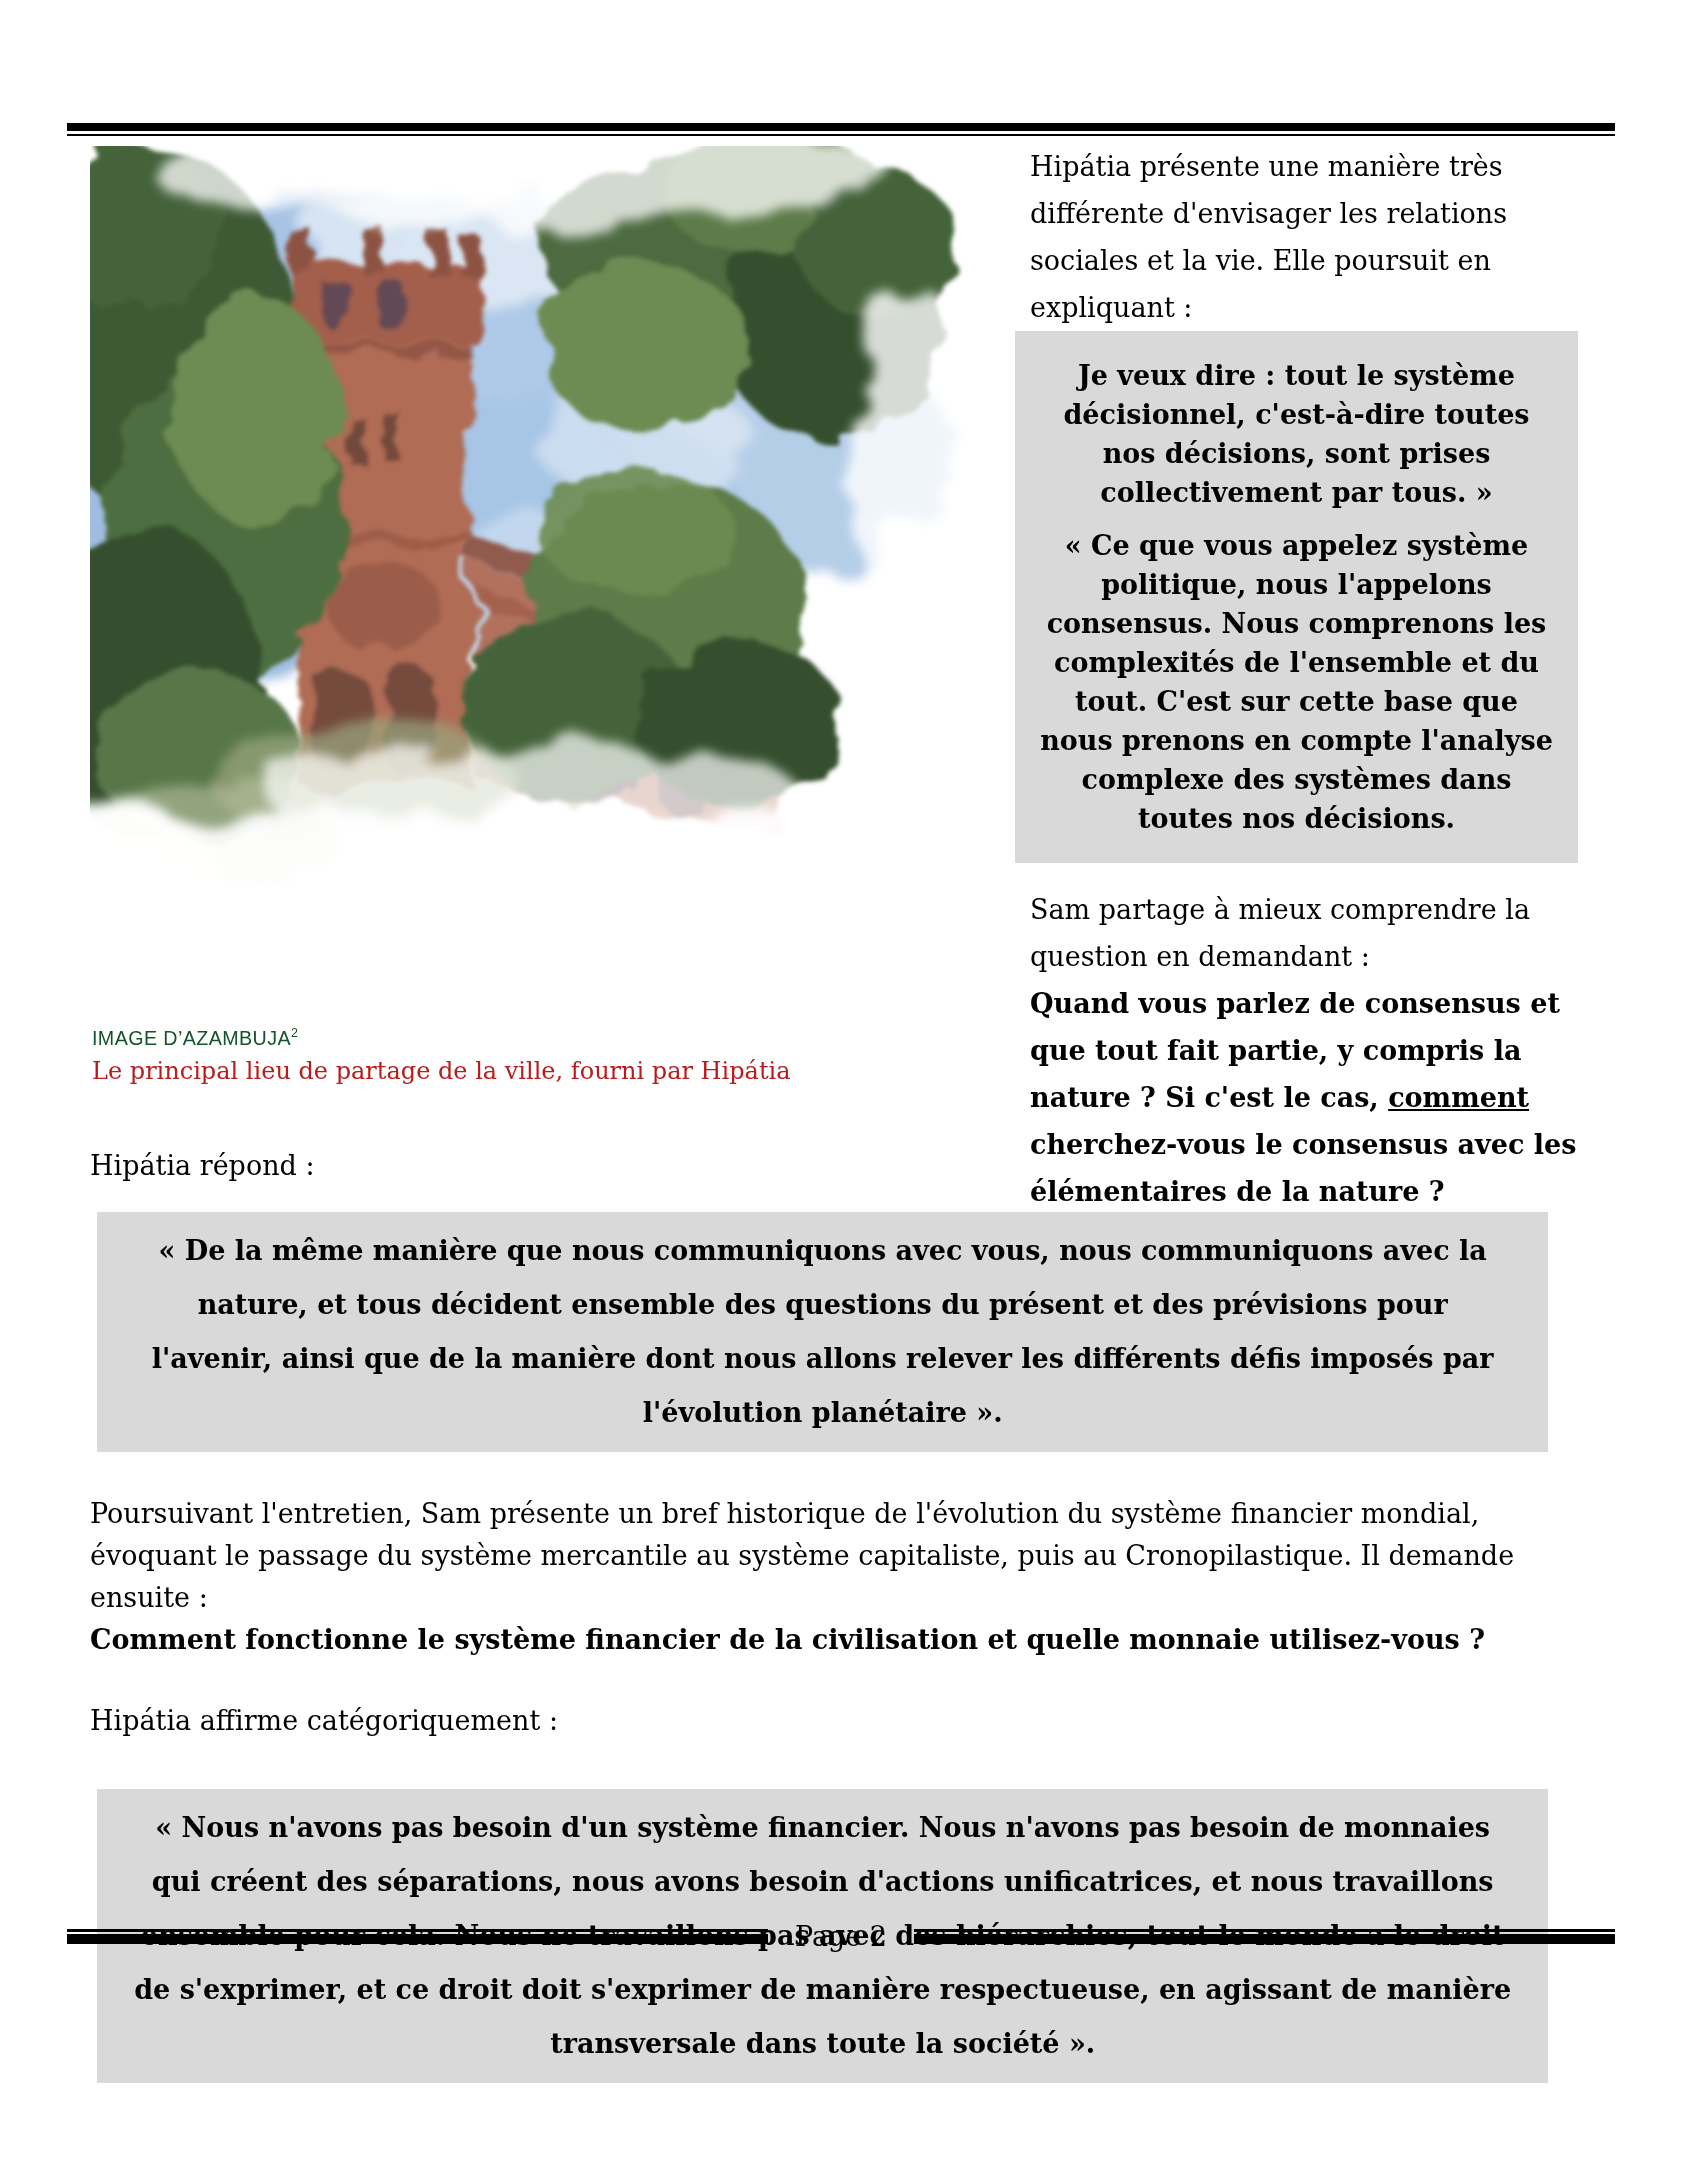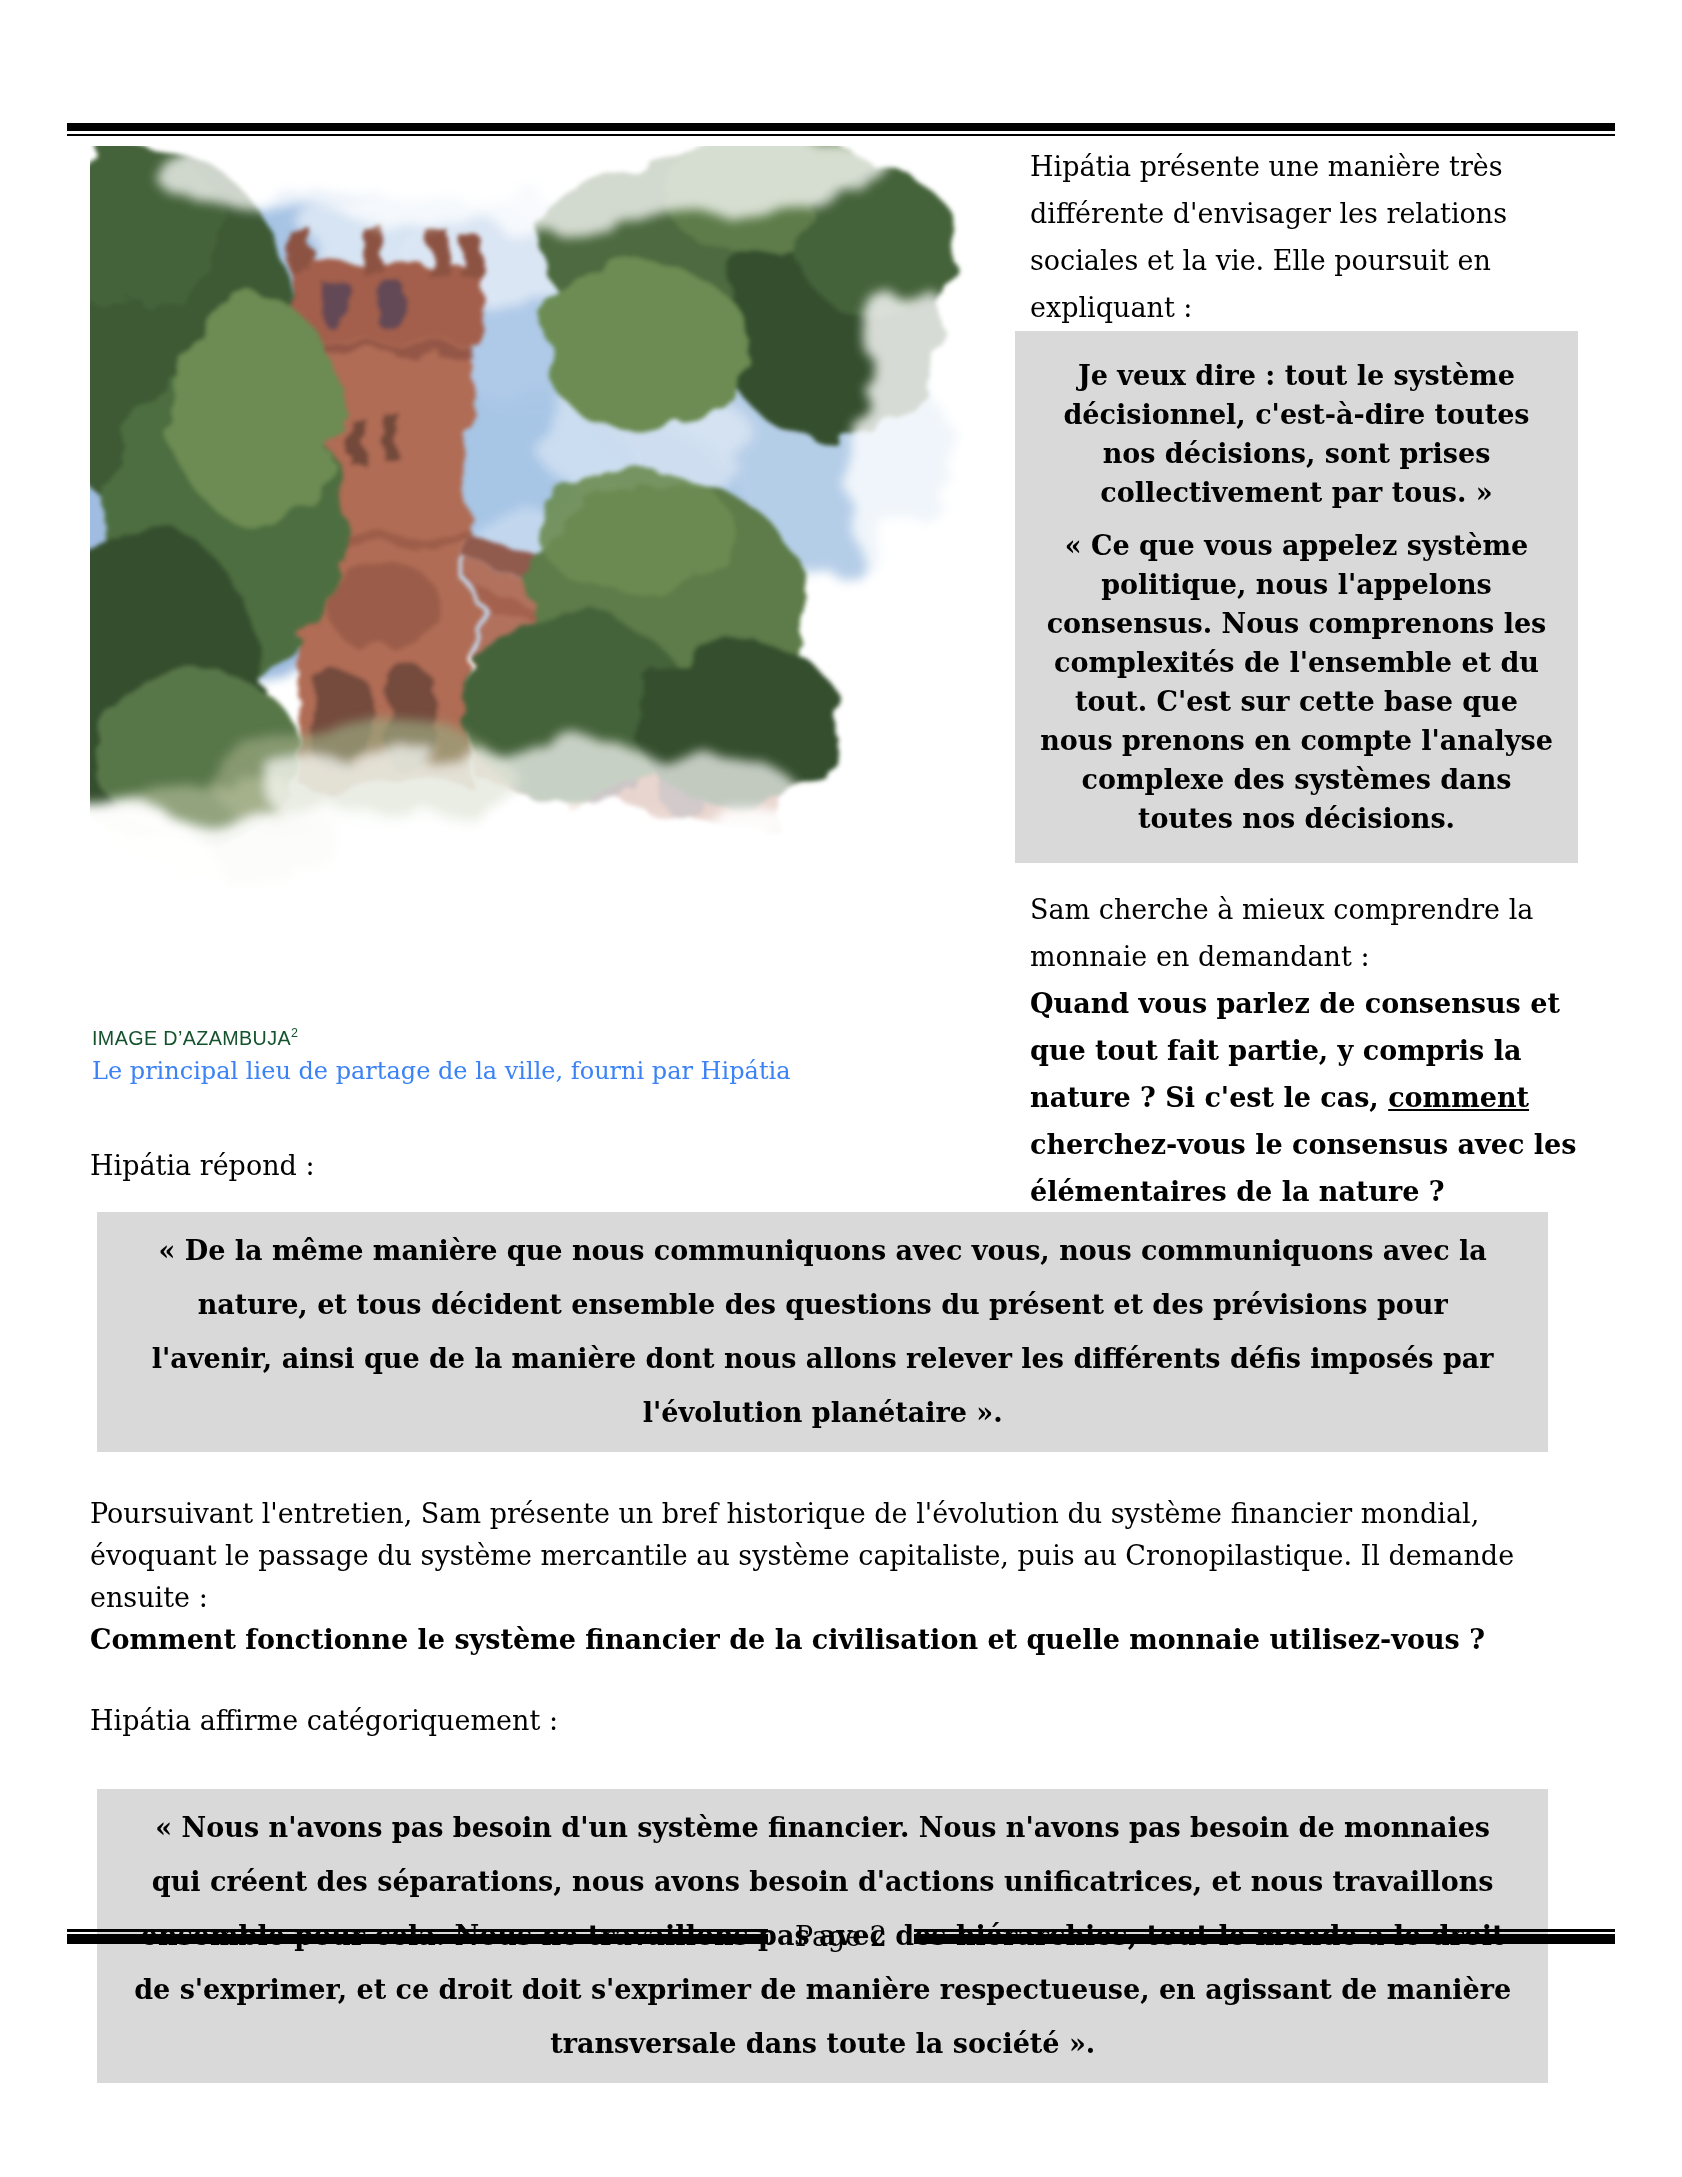--- a/index.html
+++ b/index.html
@@ -25,21 +25,21 @@
   .artwork svg { width:100%; height:100%; display:block; }
 
   .caption-credit {
     position:absolute; left:92px; top:1026px;
     font-family:"Liberation Sans", sans-serif;
     font-size:19.7px; letter-spacing:0.4px; color:#14532d;
   }
   .caption-credit sup { font-size:12.5px; }
   .caption-text {
     position:absolute; left:92px; top:1057px;
-    font-size:24px; color:#3b82f6;
+    font-size:24px; color:#b91c1c;
   }
 
   
   .right-col {
     position:absolute; left:1030px; top:143px; width:591px;
     font-size:27px; line-height:47px;
   }
   .r-intro { margin:0; }
   .quote-box {
     background:#d9d9d9;
@@ -196,21 +196,21 @@
   <div class="caption-text">Le principal lieu de partage de la ville, fourni par Hipátia</div>
 
   <div class="right-col">
     <p class="r-intro">Hipátia présente une manière très différente d'envisager les relations sociales et la vie. Elle poursuit en expliquant :</p>
 
     <div class="quote-box r-quote">
       <p>Je veux dire : tout le système décisionnel, c'est-à-dire toutes nos décisions, sont prises collectivement par tous. »</p>
       <p>« Ce que vous appelez système politique, nous l'appelons consensus. Nous comprenons les complexités de l'ensemble et du tout. C'est sur cette base que nous prenons en compte l'analyse complexe des systèmes dans toutes nos décisions.</p>
     </div>
 
-    <p class="r-sam"><span>Sam cherche à mieux comprendre la monnaie en demandant :</span><br>
+    <p class="r-sam"><span>Sam partage à mieux comprendre la question en demandant :</span><br>
       <span class="bold">Quand vous parlez de consensus et que tout fait partie, y compris la nature ? </span><span class="bold">Si c'est le cas, </span><span class="bold u">comment</span><span class="bold"> cherchez-vous le consensus avec les élémentaires de la nature ?</span>
     </p>
   </div>
 
   <div class="bottom-col">
     <p class="b-line">Hipátia répond :</p>
 
     <div class="quote-box wide-quote">« De la même manière que nous communiquons avec vous, nous communiquons avec la nature, et tous décident ensemble des questions du présent et des prévisions pour l'avenir, ainsi que de la manière dont nous allons relever les différents défis imposés par l'évolution planétaire ».</div>
 
     <p class="b-para"><span>Poursuivant l'entretien, Sam présente un bref historique de l'évolution du système financier mondial, évoquant le passage du système mercantile au système capitaliste, puis au Cronopilastique. Il demande ensuite :</span><br>

